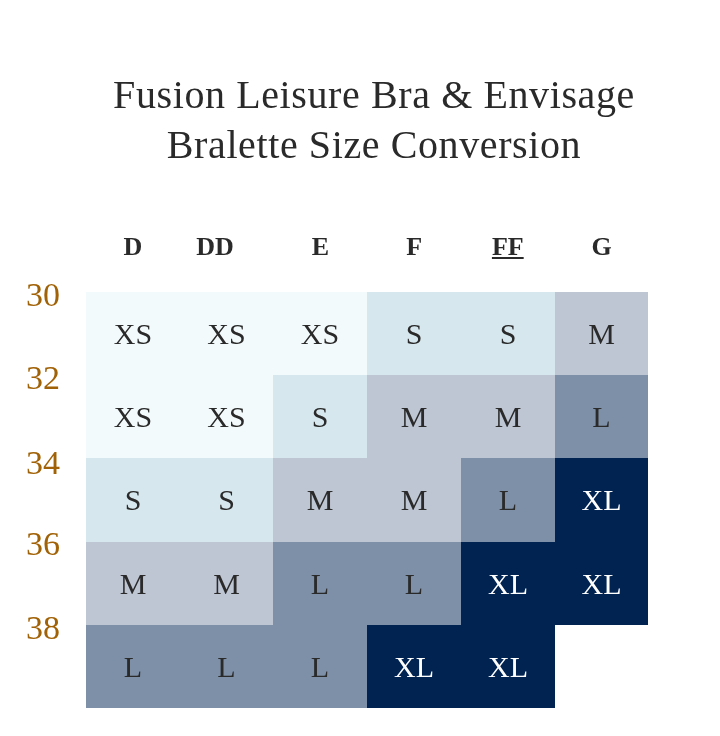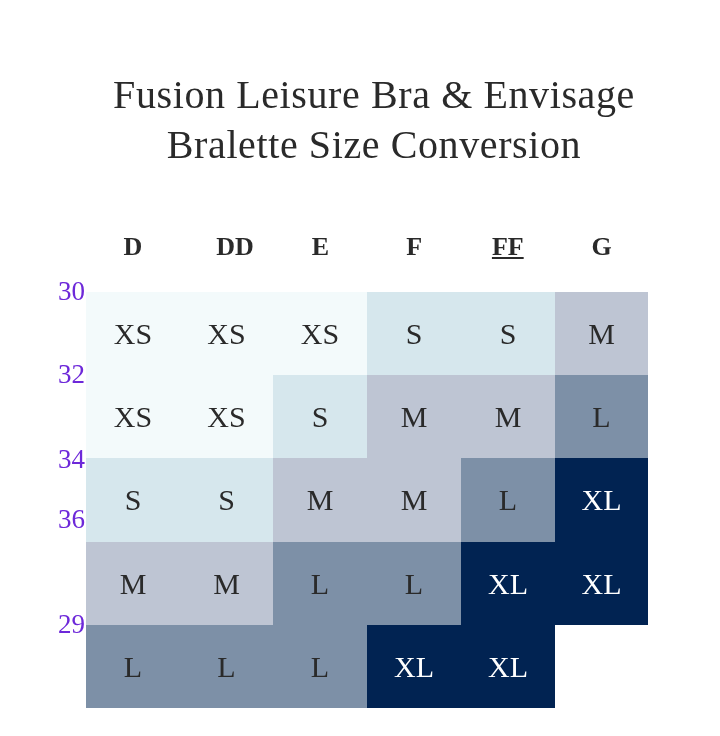--- a/index.html
+++ b/index.html
@@ -1,43 +1,43 @@
 <!DOCTYPE html>
 <html><head>
 <meta charset="utf-8">
 <style>
   html,body{margin:0;padding:0;background:#ffffff;}
   body{width:720px;height:736px;position:relative;overflow:hidden;font-family:"Liberation Serif","DejaVu Serif",serif;color:#2a2a2a;}
   .title{position:absolute;left:0;top:70px;width:748px;text-align:center;font-size:40px;line-height:50px;letter-spacing:0.6px;color:#2a2a2a;}
   .col-head{position:absolute;top:232px;width:94px;text-align:center;font-size:26px;font-weight:bold;color:#2a2a2a;}
-  .row-head{position:absolute;left:26px;font-size:27px;color:#6d28d9;margin-left:32px;}
+  .row-head{position:absolute;left:26px;font-size:34px;color:#a16207;}
   .cell{position:absolute;width:94px;height:84px;display:flex;align-items:center;justify-content:center;font-size:30px;}
 </style>
 </head>
 <body>
 
 <div class="title">
   <div>Fusion Leisure Bra &amp; Envisage</div>
   <div>Bralette Size Conversion</div>
 </div>
 
 <div id="col-heads">
     <div class="col-head" style="left: 86px;">D</div>
-    <div class="col-head" style="left: 188px;">DD</div>
+    <div class="col-head" style="left: 168px;">DD</div>
     <div class="col-head" style="left: 273.4px;">E</div>
     <div class="col-head" style="left: 367.1px;">F</div>
     <div class="col-head" style="left: 460.8px; text-decoration: underline;">FF</div>
     <div class="col-head" style="left: 554.5px;">G</div>
   </div>
 <div id="row-heads">
     <div class="row-head" style="top: 276px;">30</div>
     <div class="row-head" style="top: 359.2px; text-align: right;">32</div>
     <div class="row-head" style="top: 444px;">34</div>
-    <div class="row-head" style="top: 504px; text-align: center;">36</div>
-    <div class="row-head" style="top: 608.8px;">29</div>
+    <div class="row-head" style="top: 525px; text-align: center;">36</div>
+    <div class="row-head" style="top: 608.8px;">38</div>
   </div>
 <div id="grid">
     <div class="cell" style="left: 86px; top: 292px; width: 94px; height: 83px; background: rgb(243, 250, 251); color: rgb(42, 42, 42);">XS</div>
     <div class="cell" style="left: 180px; top: 292px; width: 93px; height: 83px; background: rgb(243, 250, 251); color: rgb(42, 42, 42);">XS</div>
     <div class="cell" style="left: 273px; top: 292px; width: 94px; height: 83px; background: rgb(243, 250, 251); color: rgb(42, 42, 42);">XS</div>
     <div class="cell" style="left: 367px; top: 292px; width: 94px; height: 83px; background: rgb(214, 231, 237); color: rgb(42, 42, 42);">S</div>
     <div class="cell" style="left: 461px; top: 292px; width: 94px; height: 83px; background: rgb(214, 231, 237); color: rgb(42, 42, 42);">S</div>
     <div class="cell" style="left: 555px; top: 292px; width: 93px; height: 83px; background: rgb(190, 197, 211); color: rgb(42, 42, 42);">M</div>
     <div class="cell" style="left: 86px; top: 375px; width: 94px; height: 83px; background: rgb(243, 250, 251); color: rgb(42, 42, 42);">XS</div>
     <div class="cell" style="left: 180px; top: 375px; width: 93px; height: 83px; background: rgb(243, 250, 251); color: rgb(42, 42, 42);">XS</div>

